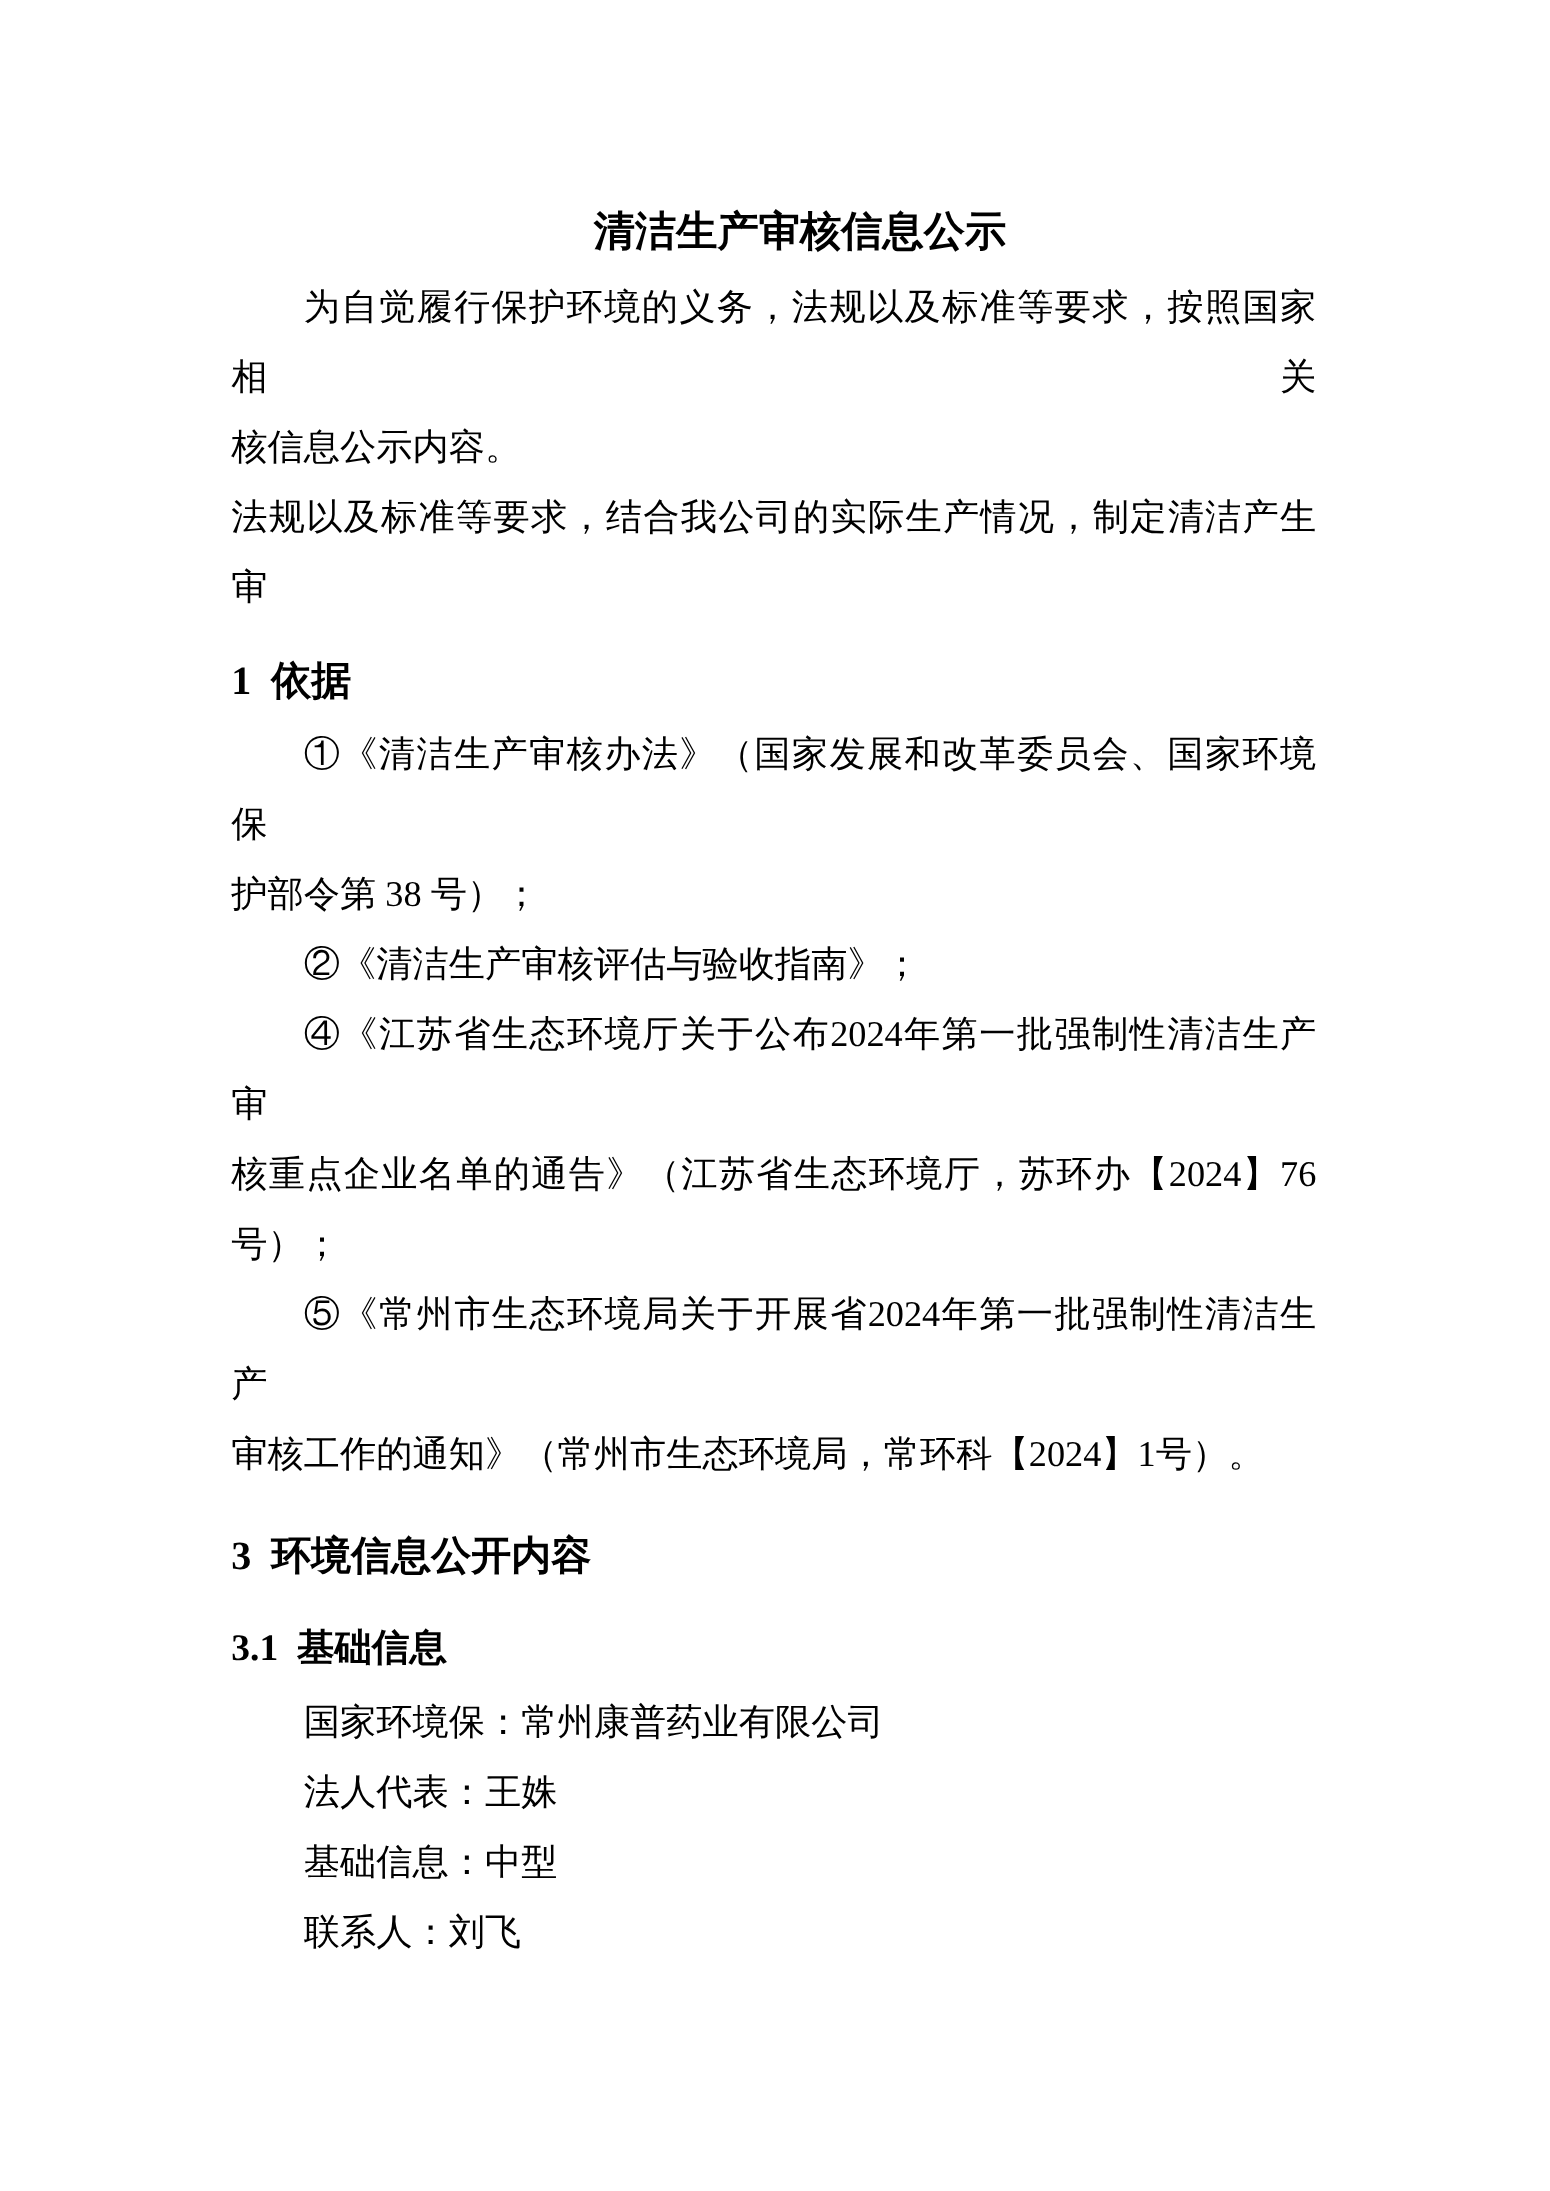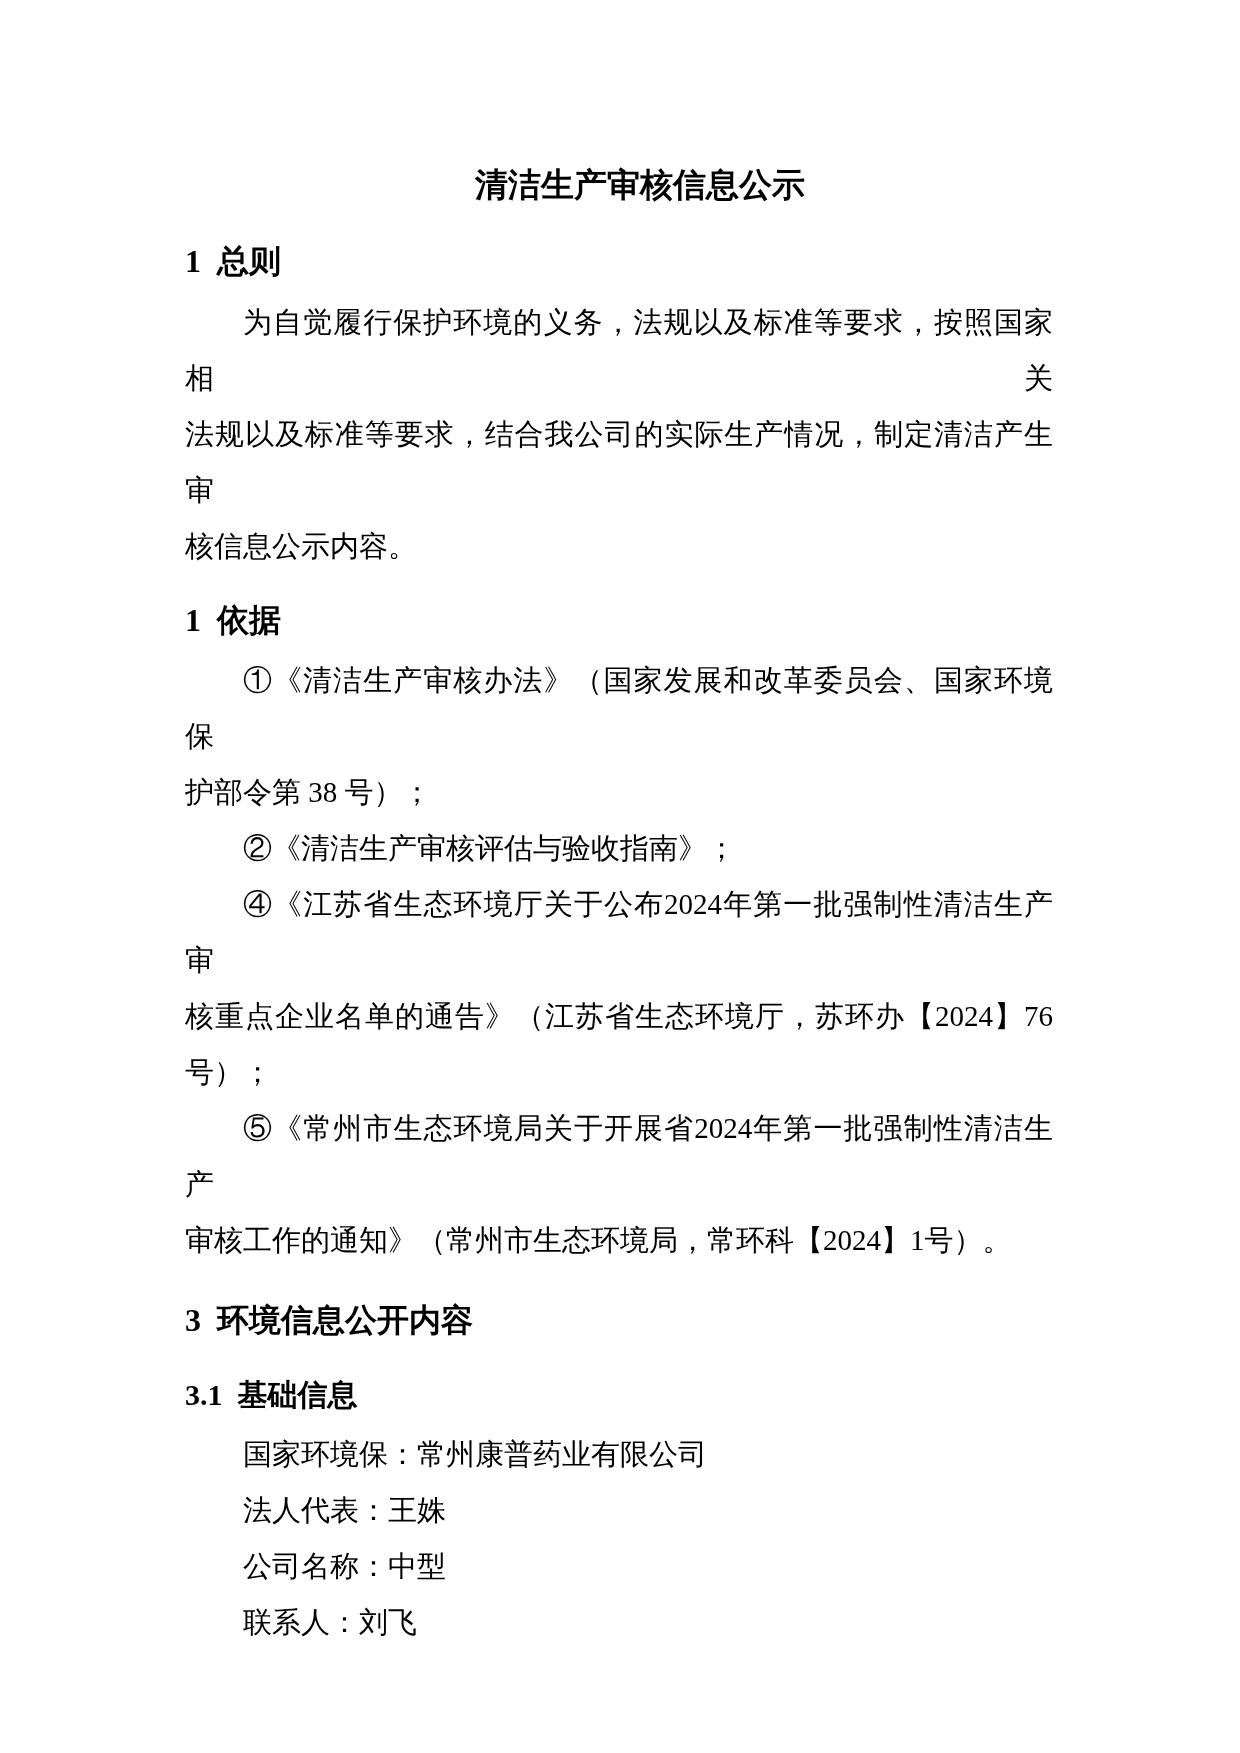--- a/index.html
+++ b/index.html
@@ -56,36 +56,35 @@
   .mt-h2  { margin-top: 36px; }
   .mt-info{ margin-top: 12px; }
 </style>
 </head>
 <body>
 
 <div class="page">
 
   <div class="title">清洁生产审核信息公示</div>
 
-  <div class="h1 mt-h1a">1  总则</div>
   <div class="line indent just mt-p1">为自觉履行保护环境的义务，法规以及标准等要求，按照国家相关</div>
+  <div class="line">核信息公示内容。</div>
   <div class="line just">法规以及标准等要求，结合我公司的实际生产情况，制定清洁产生审</div>
-  <div class="line">核信息公示内容。</div>
 
   <div class="h1 mt-h1b">1  依据</div>
   <div class="line indent just mt-l2">①《清洁生产审核办法》（国家发展和改革委员会、国家环境保</div>
   <div class="line">护部令第 38 号）；</div>
   <div class="line indent">②《清洁生产审核评估与验收指南》；</div>
   <div class="line indent just">④《江苏省生态环境厅关于公布2024年第一批强制性清洁生产审</div>
   <div class="line just">核重点企业名单的通告》（江苏省生态环境厅，苏环办【2024】76</div>
   <div class="line">号）；</div>
   <div class="line indent just">⑤《常州市生态环境局关于开展省2024年第一批强制性清洁生产</div>
   <div class="line">审核工作的通知》（常州市生态环境局，常环科【2024】1号）。</div>
 
   <div class="h1 mt-h1c">3  环境信息公开内容</div>
   <div class="h2 mt-h2">3.1  基础信息</div>
 
   <div class="line indent mt-info"><span>国家环境保：</span><span>常州康普药业有限公司</span></div>
   <div class="line indent"><span>法人代表：</span><span>王姝</span></div>
-  <div class="line indent"><span>公司名称：</span><span>中型</span></div>
+  <div class="line indent"><span>基础信息：</span><span>中型</span></div>
   <div class="line indent"><span>联系人：</span><span>刘飞</span></div>
 
 </div>
 
 </body></html>

